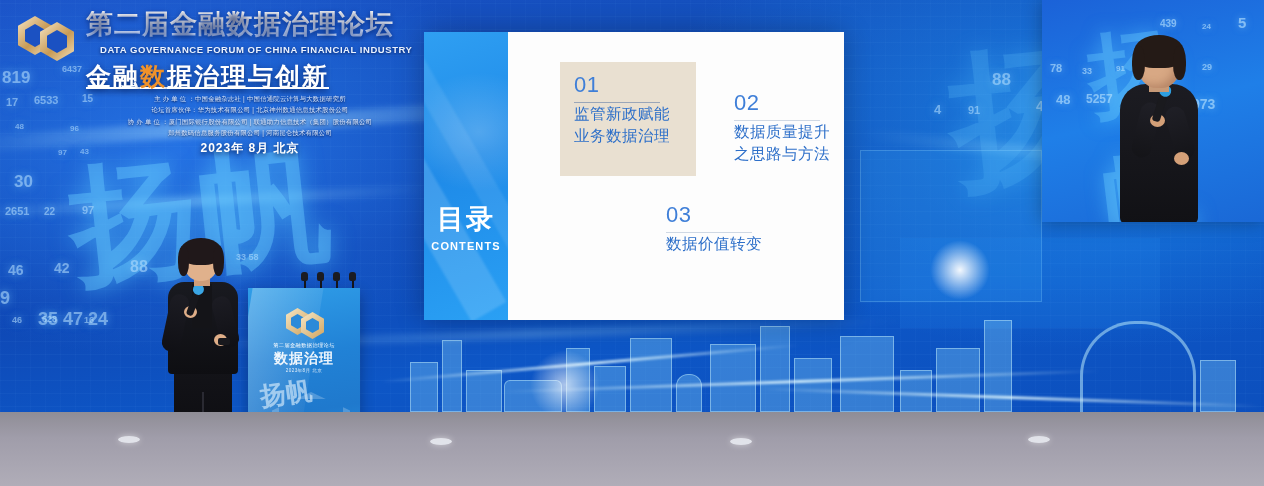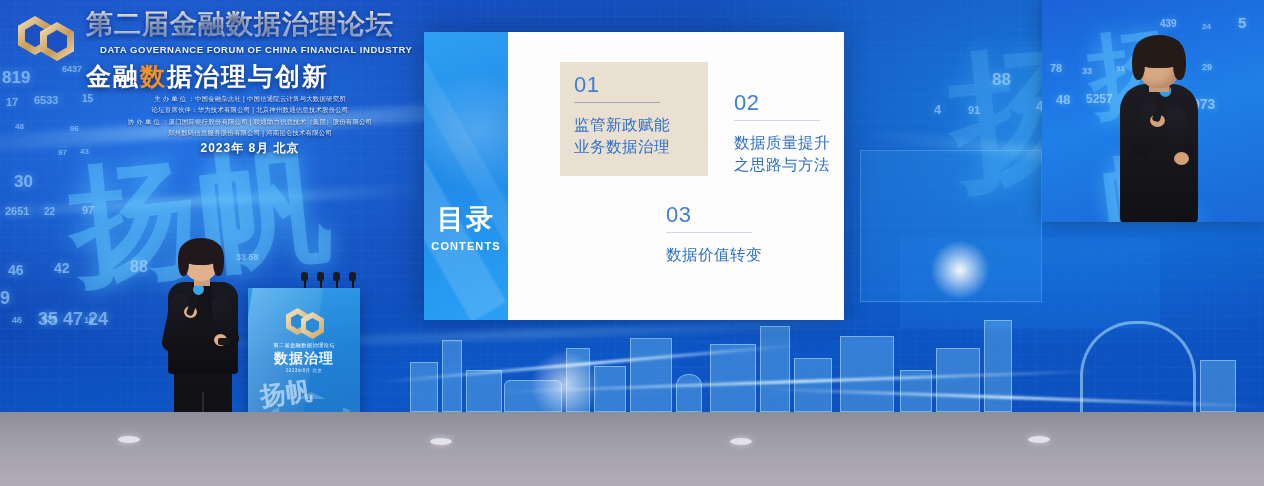--- a/index.html
+++ b/index.html
@@ -48,21 +48,21 @@
   .kv-title{position:absolute;left:86px;top:11px;font-size:27px;font-weight:700;
     letter-spacing:1px;color:#fff;line-height:1;
     background:linear-gradient(180deg,#ffffff 38%,#dbe9ff 62%,#b9cffb 100%);
     -webkit-background-clip:text;background-clip:text;color:transparent;
     text-shadow:0 2px 5px rgba(2,22,80,.65);white-space:nowrap;}
   .kv-sub-en{position:absolute;left:100px;top:44px;font-size:9.5px;font-weight:700;
     letter-spacing:.55px;color:#eaf2ff;white-space:nowrap;
     text-shadow:0 1px 3px rgba(0,20,70,.8);}
   .kv-theme{position:absolute;left:86px;top:60px;font-size:25px;font-weight:700;
     letter-spacing:2px;white-space:nowrap;
-    color:#ffffff;text-shadow:0 2px 6px rgba(2,20,75,.75);}
+    color:#ffffff;text-shadow:0 2px 6px rgba(2,20,75,.75);text-decoration:underline;}
   .kv-theme .hot{color:#f0922a;}
   .kv-lines{position:absolute;left:100px;top:93px;width:300px;}
   .kv-line{font-size:6.4px;color:#dce9ff;letter-spacing:.2px;line-height:1.78;
     text-align:center;white-space:nowrap;text-shadow:0 1px 2px rgba(0,15,60,.9);}
   .kv-date{position:absolute;left:100px;top:140px;width:300px;text-align:center;
     font-size:12px;font-weight:700;color:#ffffff;letter-spacing:1px;
     text-shadow:0 2px 5px rgba(0,20,70,.85);}
 
   
   .slide{position:absolute;left:424px;top:32px;width:420px;height:288px;
@@ -72,25 +72,25 @@
   .slide-left .shade{position:absolute;left:-20px;top:40px;width:150px;height:120px;
     background:radial-gradient(ellipse at 50% 50%,rgba(255,255,255,.22),rgba(255,255,255,0) 70%);}
   .slide-left .blade{position:absolute;background:rgba(255,255,255,.14);
     transform:rotate(-30deg);filter:blur(1px);}
   .toc-cn{position:absolute;left:0;width:84px;top:174px;text-align:center;
     font-size:27px;font-weight:700;color:#fff;letter-spacing:2px;line-height:1;}
   .toc-en{position:absolute;left:0;width:84px;top:208px;text-align:center;
     font-size:11px;font-weight:700;color:#fff;letter-spacing:1.1px;}
 
   .card{position:absolute;}
-  .card.c1{left:136px;top:30px;width:148px;height:114px;background:#e9e0d1;}
+  .card.c1{left:136px;top:30px;width:136px;height:114px;background:#e9e0d1;}
   .card-inner{position:absolute;left:14px;top:12px;right:10px;}
   .card .num-lbl{font-size:22px;color:#3f7fd8;font-weight:400;line-height:1;letter-spacing:.5px;}
   .card .rule{margin-top:6px;height:1px;width:86px;background:#9aa6b8;}
-  .card .txt{margin-top:11px;font-size:15.5px;color:#2d6fc9;line-height:1.42;letter-spacing:.5px;}
+  .card .txt{font-size:15.5px;color:#2d6fc9;line-height:1.42;letter-spacing:.5px;}
   .card.c2{left:296px;top:48px;width:150px;height:114px;}
   .card.c2 .rule{background:#cfd8e4;}
   .card.c3{left:228px;top:160px;width:160px;height:114px;}
   .card.c3 .rule{background:#cfd8e4;}
 
   
   .vidscreen{position:absolute;left:1042px;top:0;width:222px;height:222px;
     background:linear-gradient(165deg,#1b62d8,#1f7fe8 50%,#1a68d6);
     overflow:hidden;box-shadow:0 0 18px rgba(0,0,0,.3);}
   .vid-num{position:absolute;color:rgba(190,230,255,.6);font-weight:700;

